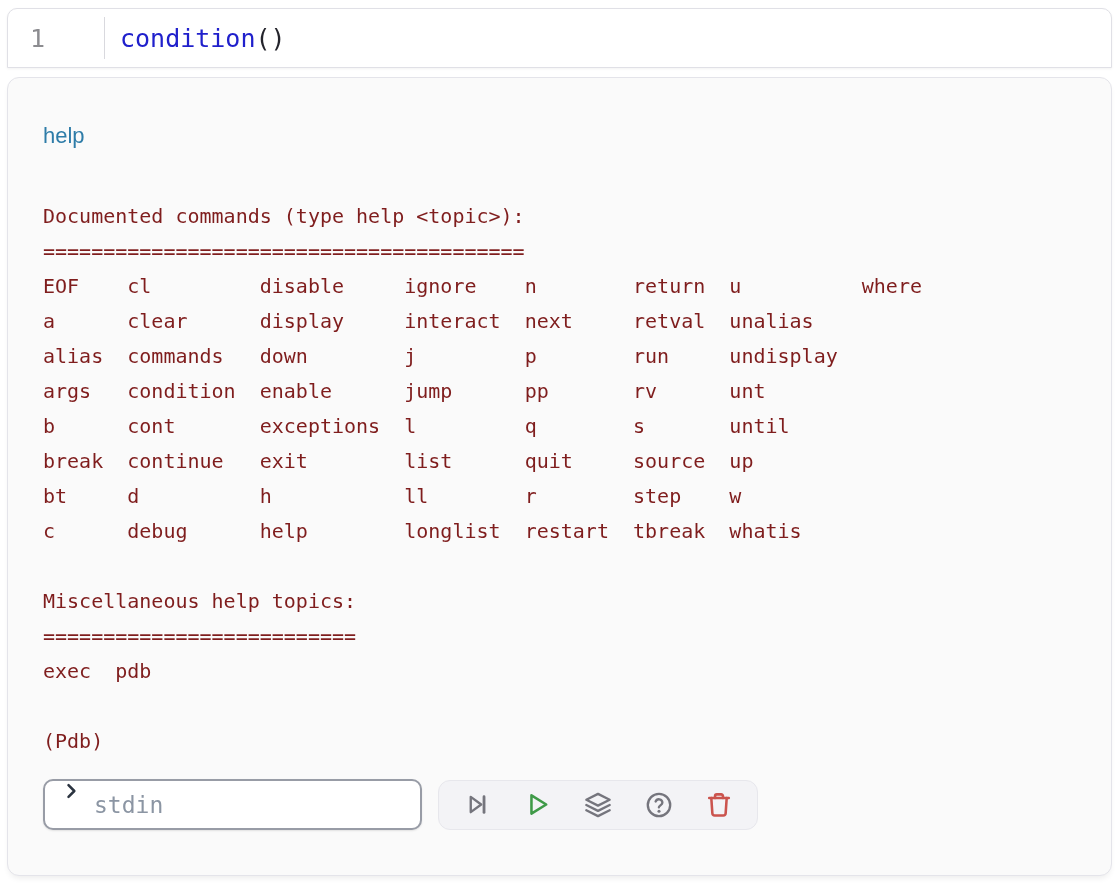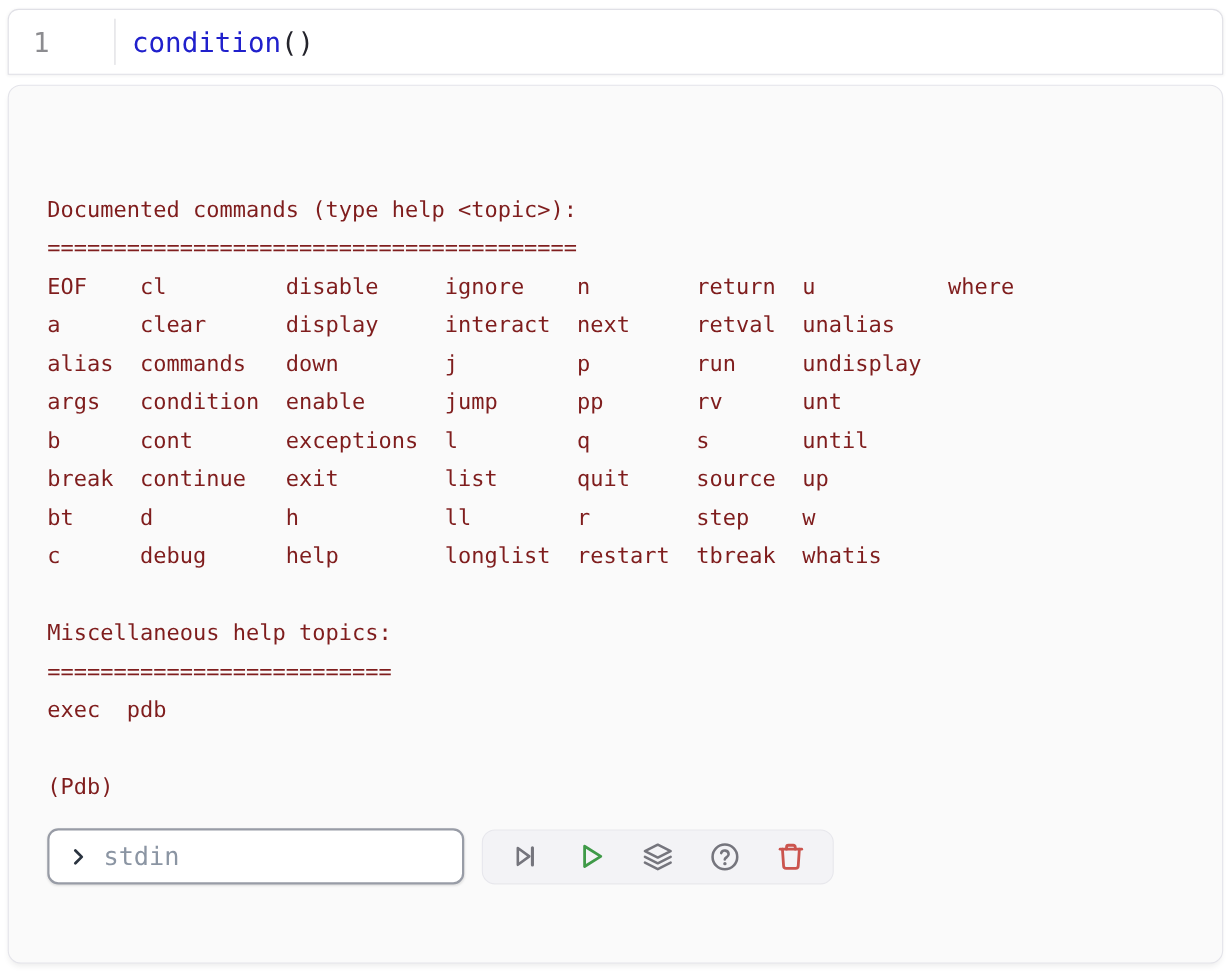--- a/index.html
+++ b/index.html
@@ -59,21 +59,21 @@
   .controls {
     margin-top: 20px;
     display: flex; align-items: center; gap: 16px;
   }
   .stdin-box {
     width: 379px; height: 51px;
     background: #ffffff;
     border: 2px solid #989ca6;
     border-radius: 10px;
     box-shadow: 0 1px 2px rgba(0,0,0,0.10);
-    display: flex; align-items: center;
+    display: flex; 
     padding: 0 12px 0 16px;
   }
   .stdin-box svg { flex: 0 0 auto; }
   .stdin-input {
     flex: 1; min-width: 0;
     border: none; outline: none; background: transparent;
     margin-left: 13px;
     font-family: "DejaVu Sans Mono", "Liberation Mono", monospace;
     font-size: 23px;
     color: #272b3a;
@@ -100,20 +100,21 @@
 
 <div class="editor-box">
   <div class="gutter mono">
     <span>1</span>
   </div>
   <div class="gutter-divider"></div>
   <div class="code-line mono"><span class="kw">condition</span><span>()</span></div>
 </div>
 
 <div class="output-box">
+  <div class="cmd-echo">help</div>
 
   <pre class="console-pre mono">Documented commands (type help &lt;topic&gt;):
 ========================================
 EOF    cl         disable     ignore    n        return  u          where
 a      clear      display     interact  next     retval  unalias
 alias  commands   down        j         p        run     undisplay
 args   condition  enable      jump      pp       rv      unt
 b      cont       exceptions  l         q        s       until
 break  continue   exit        list      quit     source  up
 bt     d          h           ll        r        step    w

